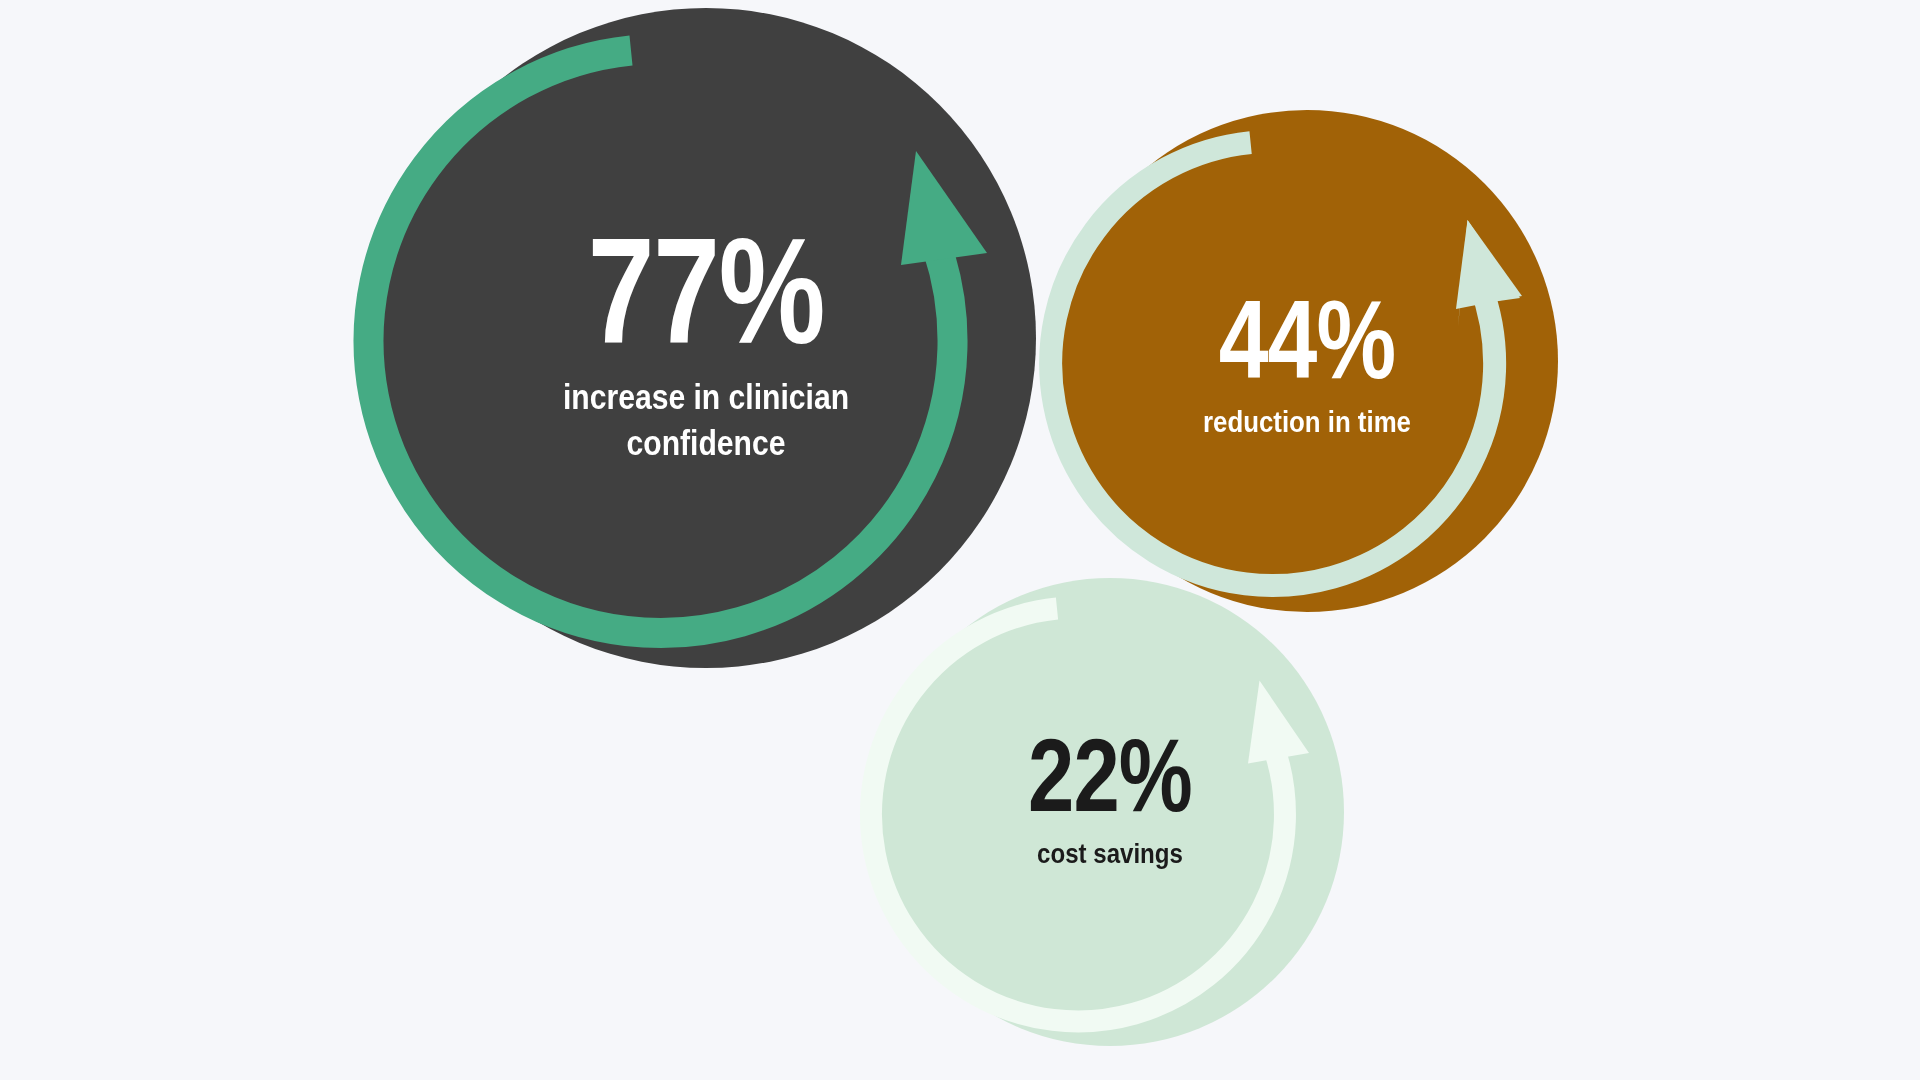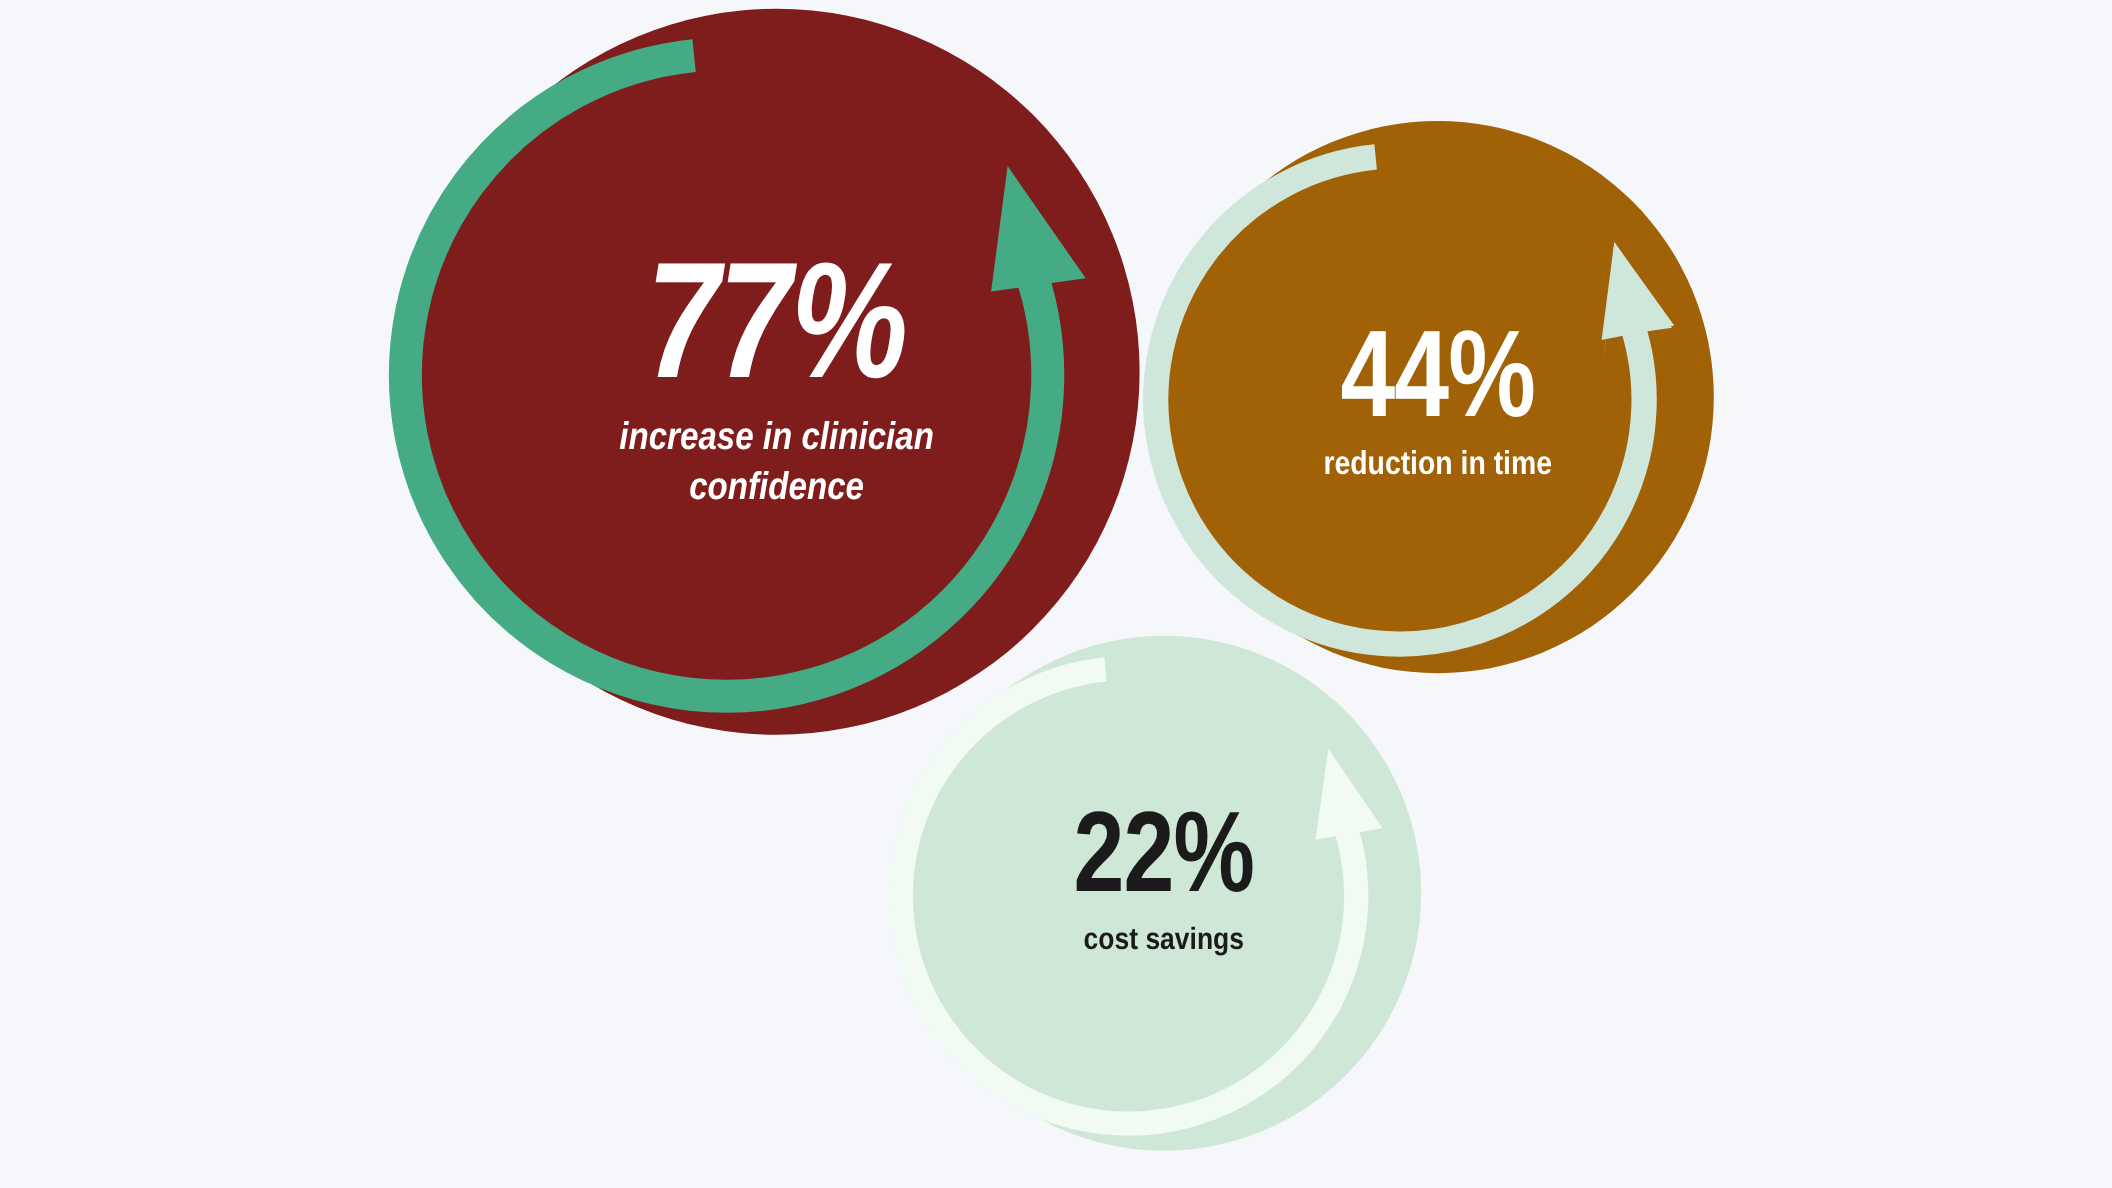--- a/index.html
+++ b/index.html
@@ -86,21 +86,21 @@
     font-size: 30px;
     color: #ffffff;
     margin-top: 11px;
     padding: 0 54px;
   }
 
   
   #circle-22 {
     width: 468px;
     height: 468px;
-    left: 824px;
+    left: 876px;
     top: 578px;
     background: #cfe7d6;
     z-index: 3;
   }
   #circle-22 .stat-text { top: 150px; }
   #circle-22 .stat-value { font-size: 104px; color: #1b1b1b; }
   #circle-22 .stat-label {
     font-size: 28px;
     color: #1b1b1b;
     margin-top: 12px;
@@ -120,21 +120,21 @@
 
       <polygon points="411.5,110.0 464.0,188.0 404.0,196.5 402.0,216.5" fill="#cfe7da"></polygon>
       <polygon points="411.5,110.0 466.0,186.0 400.0,199.0" fill="#cfe7da"></polygon>
     </svg>
     <div class="stat-text">
       <div class="stat-value" style="color: rgb(255, 255, 255);">44%</div>
       <div class="stat-label" style="color: rgb(255, 255, 255);">reduction in time</div>
     </div>
   </div>
 
-  <div class="stat-circle" id="circle-77" style="background: #7f1d1d; font-style: italic;">
+  <div class="stat-circle" id="circle-77" style="background: #404040;">
     <svg class="stat-svg" viewBox="0 0 660 660">
       <path d="M 255.0 42.5
                A 292 292 0 1 0 557.0 228.0" fill="none" stroke="#45ab84" stroke-width="30" stroke-linecap="butt"></path>
       <polygon points="540.0,143.0 611.0,245.0 525.0,257.0" fill="#45ab84"></polygon>
     </svg>
     <div class="stat-text">
       <div class="stat-value" style="color: rgb(255, 255, 255);">77%</div>
       <div class="stat-label" style="color: rgb(255, 255, 255);">increase in clinician confidence</div>
     </div>
   </div>

